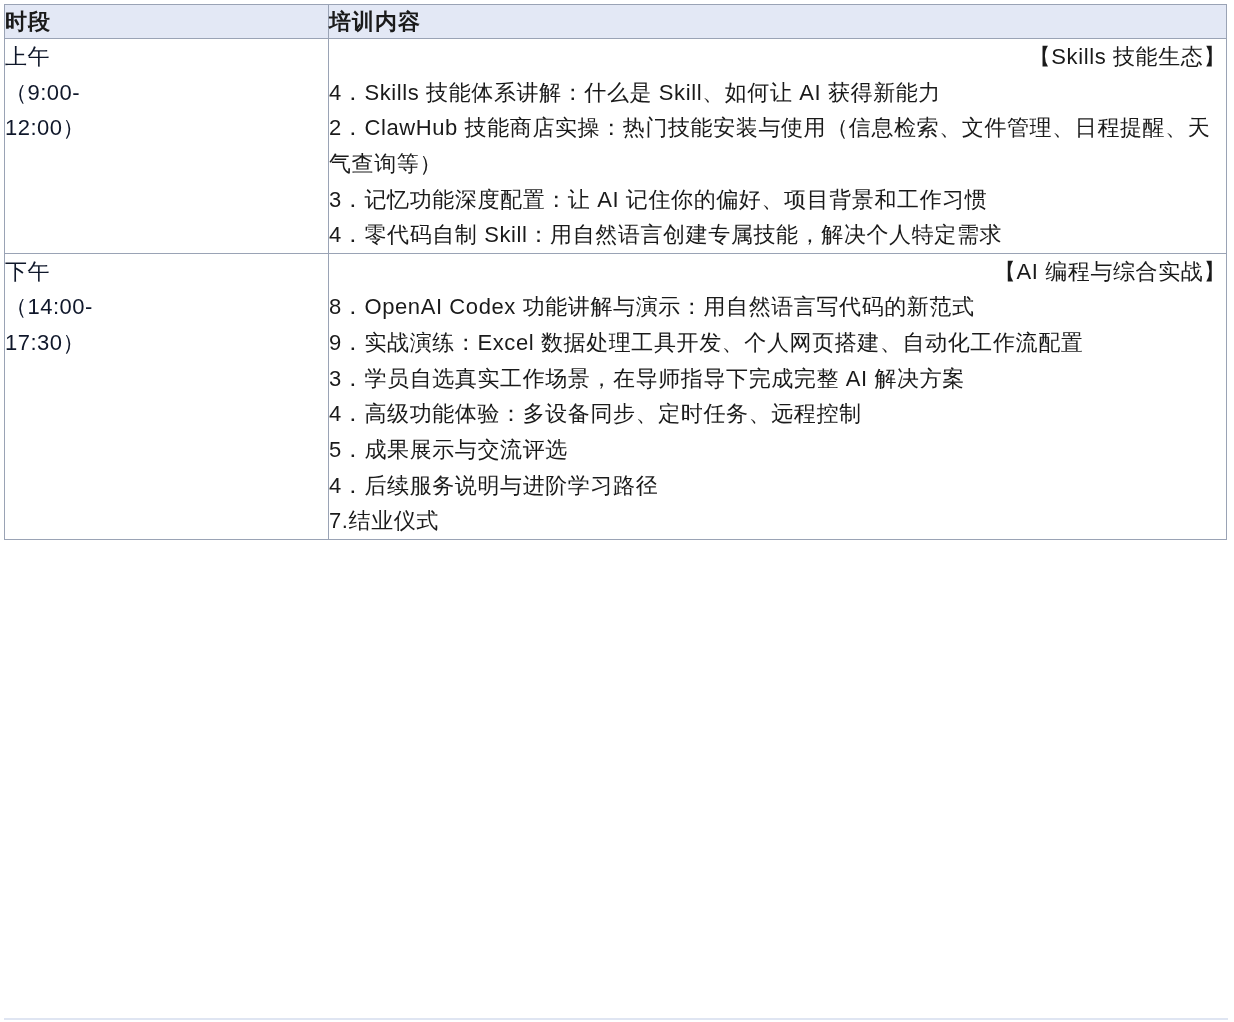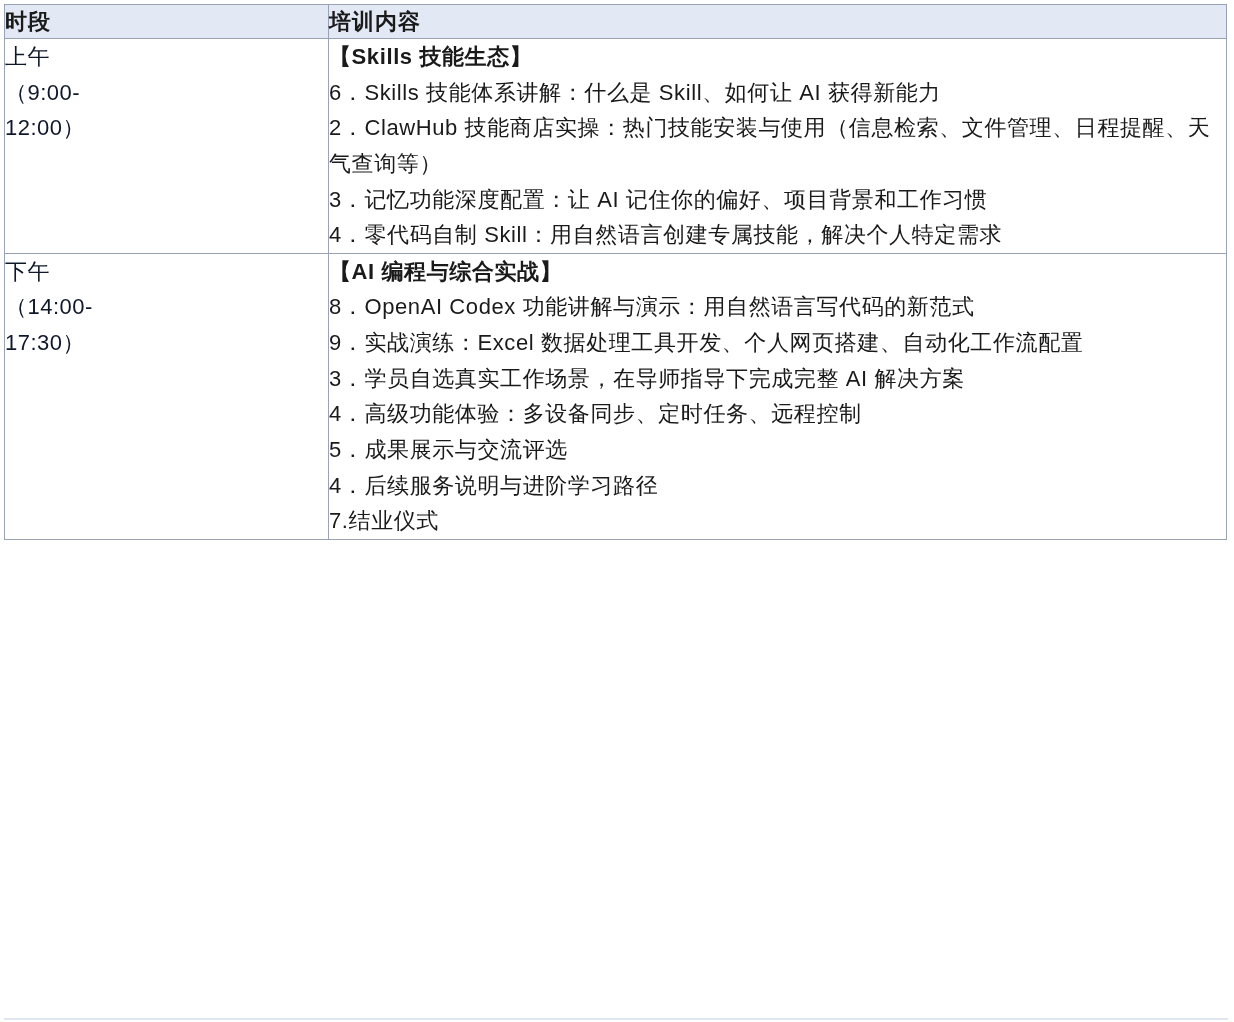--- a/index.html
+++ b/index.html
@@ -59,21 +59,22 @@
     font-size: 22px;
     line-height: 1.62;
     letter-spacing: 0.6px;
     color: #1a1a1a;
   }
   td.content-cell .c-line {
     display: block;
     margin: 0;
   }
   td.content-cell .c-line.head {
-    font-weight: bold;
+    font-weight: normal;
+    text-align: right;
   }
   .footer-rule {
     position: absolute;
     left: 4px;
     bottom: 6px;
     width: 1224px;
     height: 2px;
     background: #dfe5f2;
   }
 </style>
@@ -96,21 +97,21 @@
     <tbody>
 
       <tr>
         <td class="time-cell">
           <span class="t-line">上午</span>
           <span class="t-line indent">（9:00-</span>
           <span class="t-line">12:00）</span>
         </td>
         <td class="content-cell">
           <span class="c-line head">【Skills 技能生态】</span>
-          <span class="c-line">6．Skills 技能体系讲解：什么是 Skill、如何让 AI 获得新能力</span>
+          <span class="c-line">4．Skills 技能体系讲解：什么是 Skill、如何让 AI 获得新能力</span>
           <span class="c-line">2．ClawHub 技能商店实操：热门技能安装与使用（信息检索、文件管理、日程提醒、天气查询等）</span>
           <span class="c-line">3．记忆功能深度配置：让 AI 记住你的偏好、项目背景和工作习惯</span>
           <span class="c-line">4．零代码自制 Skill：用自然语言创建专属技能，解决个人特定需求</span>
         </td>
       </tr>
 
       <tr>
         <td class="time-cell">
           <span class="t-line">下午</span>
           <span class="t-line indent">（14:00-</span>

